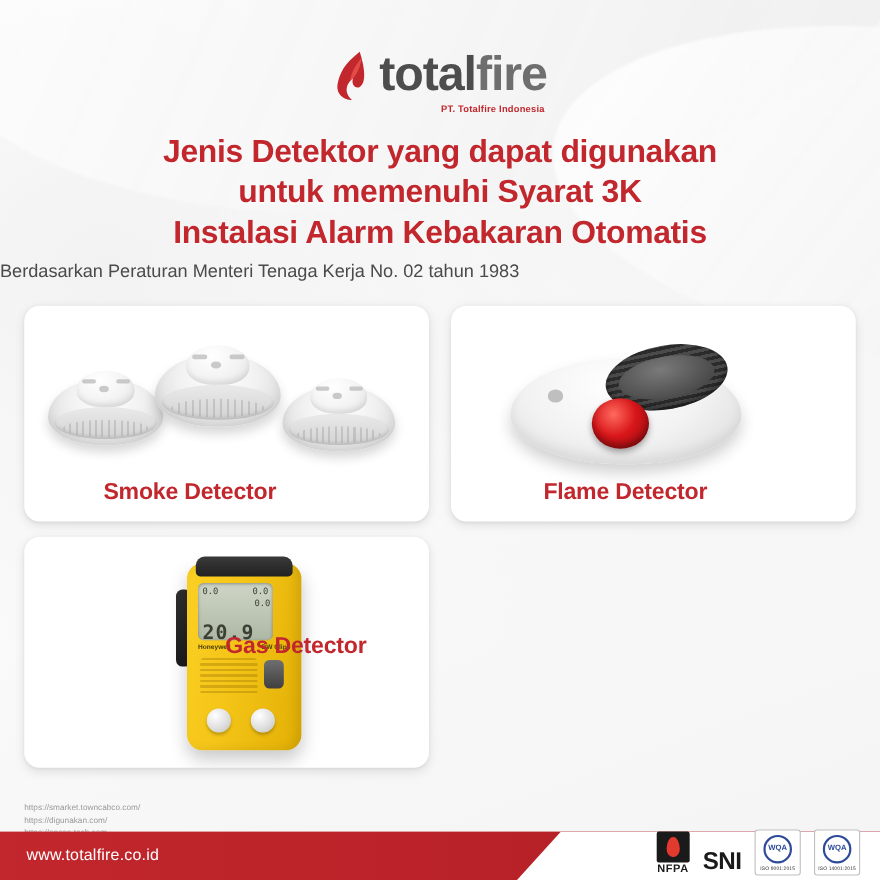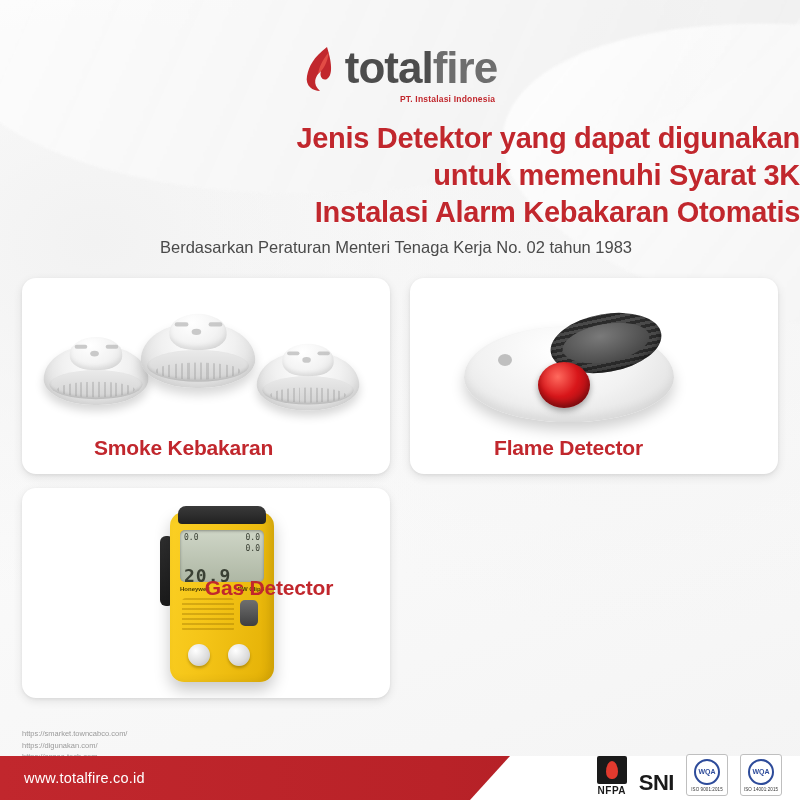--- a/index.html
+++ b/index.html
@@ -76,35 +76,35 @@
     color: #c1272d;
     letter-spacing: 0.2px;
   }
 
   
   .headline {
     position: absolute;
     top: 120px;
     left: 0;
     width: 800px;
-    text-align: right;
+    text-align: center;
     color: #c1272d;
     font-size: 29px;
     font-weight: bold;
     line-height: 1.27;
     letter-spacing: -0.3px;
     text-shadow: 0 1px 0 rgba(255,255,255,0.6);
   }
   .headline .l2 { white-space: nowrap; }
   .subheadline {
     position: absolute;
     top: 238px;
     left: 0;
     width: 792px;
-    text-align: center;
+    text-align: left;
     color: #4a4a4a;
     font-size: 16.5px;
     font-weight: normal;
   }
 
   
   .grid {
     position: absolute;
     top: 278px;
     left: 22px;
@@ -289,21 +289,21 @@
   .gas-top {
     position: absolute;
     left: 36px; top: 0px;
     width: 88px; height: 18px;
     border-radius: 8px 8px 4px 4px;
     background: linear-gradient(180deg, #3a3a3a, #212121);
   }
   .gas-screen {
     position: absolute;
     left: 38px; top: 24px;
-    width: 84px; height: 52px;
+    width: 68px; height: 52px;
     border-radius: 5px;
     background: linear-gradient(180deg, #cfd6c7, #aeb7a4);
     box-shadow: inset 0 1px 3px rgba(0,0,0,0.35);
     color: #3a4034;
     font-family: "DejaVu Sans Mono", monospace;
     font-size: 8px;
     padding: 3px 4px;
     box-sizing: border-box;
     line-height: 1.35;
   }
@@ -444,21 +444,21 @@
   <div class="logo-wrap">
     <div class="logo">
       <div class="logo-flame">
         <svg width="34" height="46" viewBox="0 0 34 46">
           <path d="M24 1 C10 12 6 20 4 30 C2 40 10 45 17 45 C9 38 12 30 18 25 C16 31 20 35 24 33 C29 30 30 20 24 1 Z" fill="#c1272d"></path>
           <path d="M26 6 C18 16 16 22 15 28 C21 23 24 17 26 6 Z" fill="#e8534a" opacity=".85"></path>
         </svg>
       </div>
       <div class="logo-text">
         <span class="total">total</span><span class="fire">fire</span>
-        <span class="logo-sub">PT. Instalasi Indonesia</span>
+        <span class="logo-sub">PT. Totalfire Indonesia</span>
       </div>
     </div>
   </div>
 
   <div class="headline">
     <div class="l1">Jenis Detektor yang dapat digunakan</div>
     <div class="l2">untuk memenuhi Syarat 3K</div>
     <div class="l3">Instalasi Alarm Kebakaran Otomatis</div>
   </div>
   <div class="subheadline">Berdasarkan Peraturan Menteri Tenaga Kerja No. 02 tahun 1983</div>
@@ -488,21 +488,21 @@
         <div class="sd sd3">
           <div class="body"></div>
             <div class="rim"></div>
             <div class="vent"></div>
             <div class="dome"></div>
             <div class="led"></div>
           <div class="slot" style="left:32px;top:14px"></div>
             <div class="slot" style="left:64px;top:14px"></div>
         </div>
       </div>
-      <div class="card-label label-smoke">Smoke Kebakaran</div>
+      <div class="card-label label-smoke">Smoke Detector</div>
     </div>
 
 
     <div class="card">
       <div class="art flame-art">
         <div class="fd-body"></div>
         <div class="fd-ring"></div>
         <div class="fd-dot"></div>
         <div class="fd-lens"></div>
       </div>

